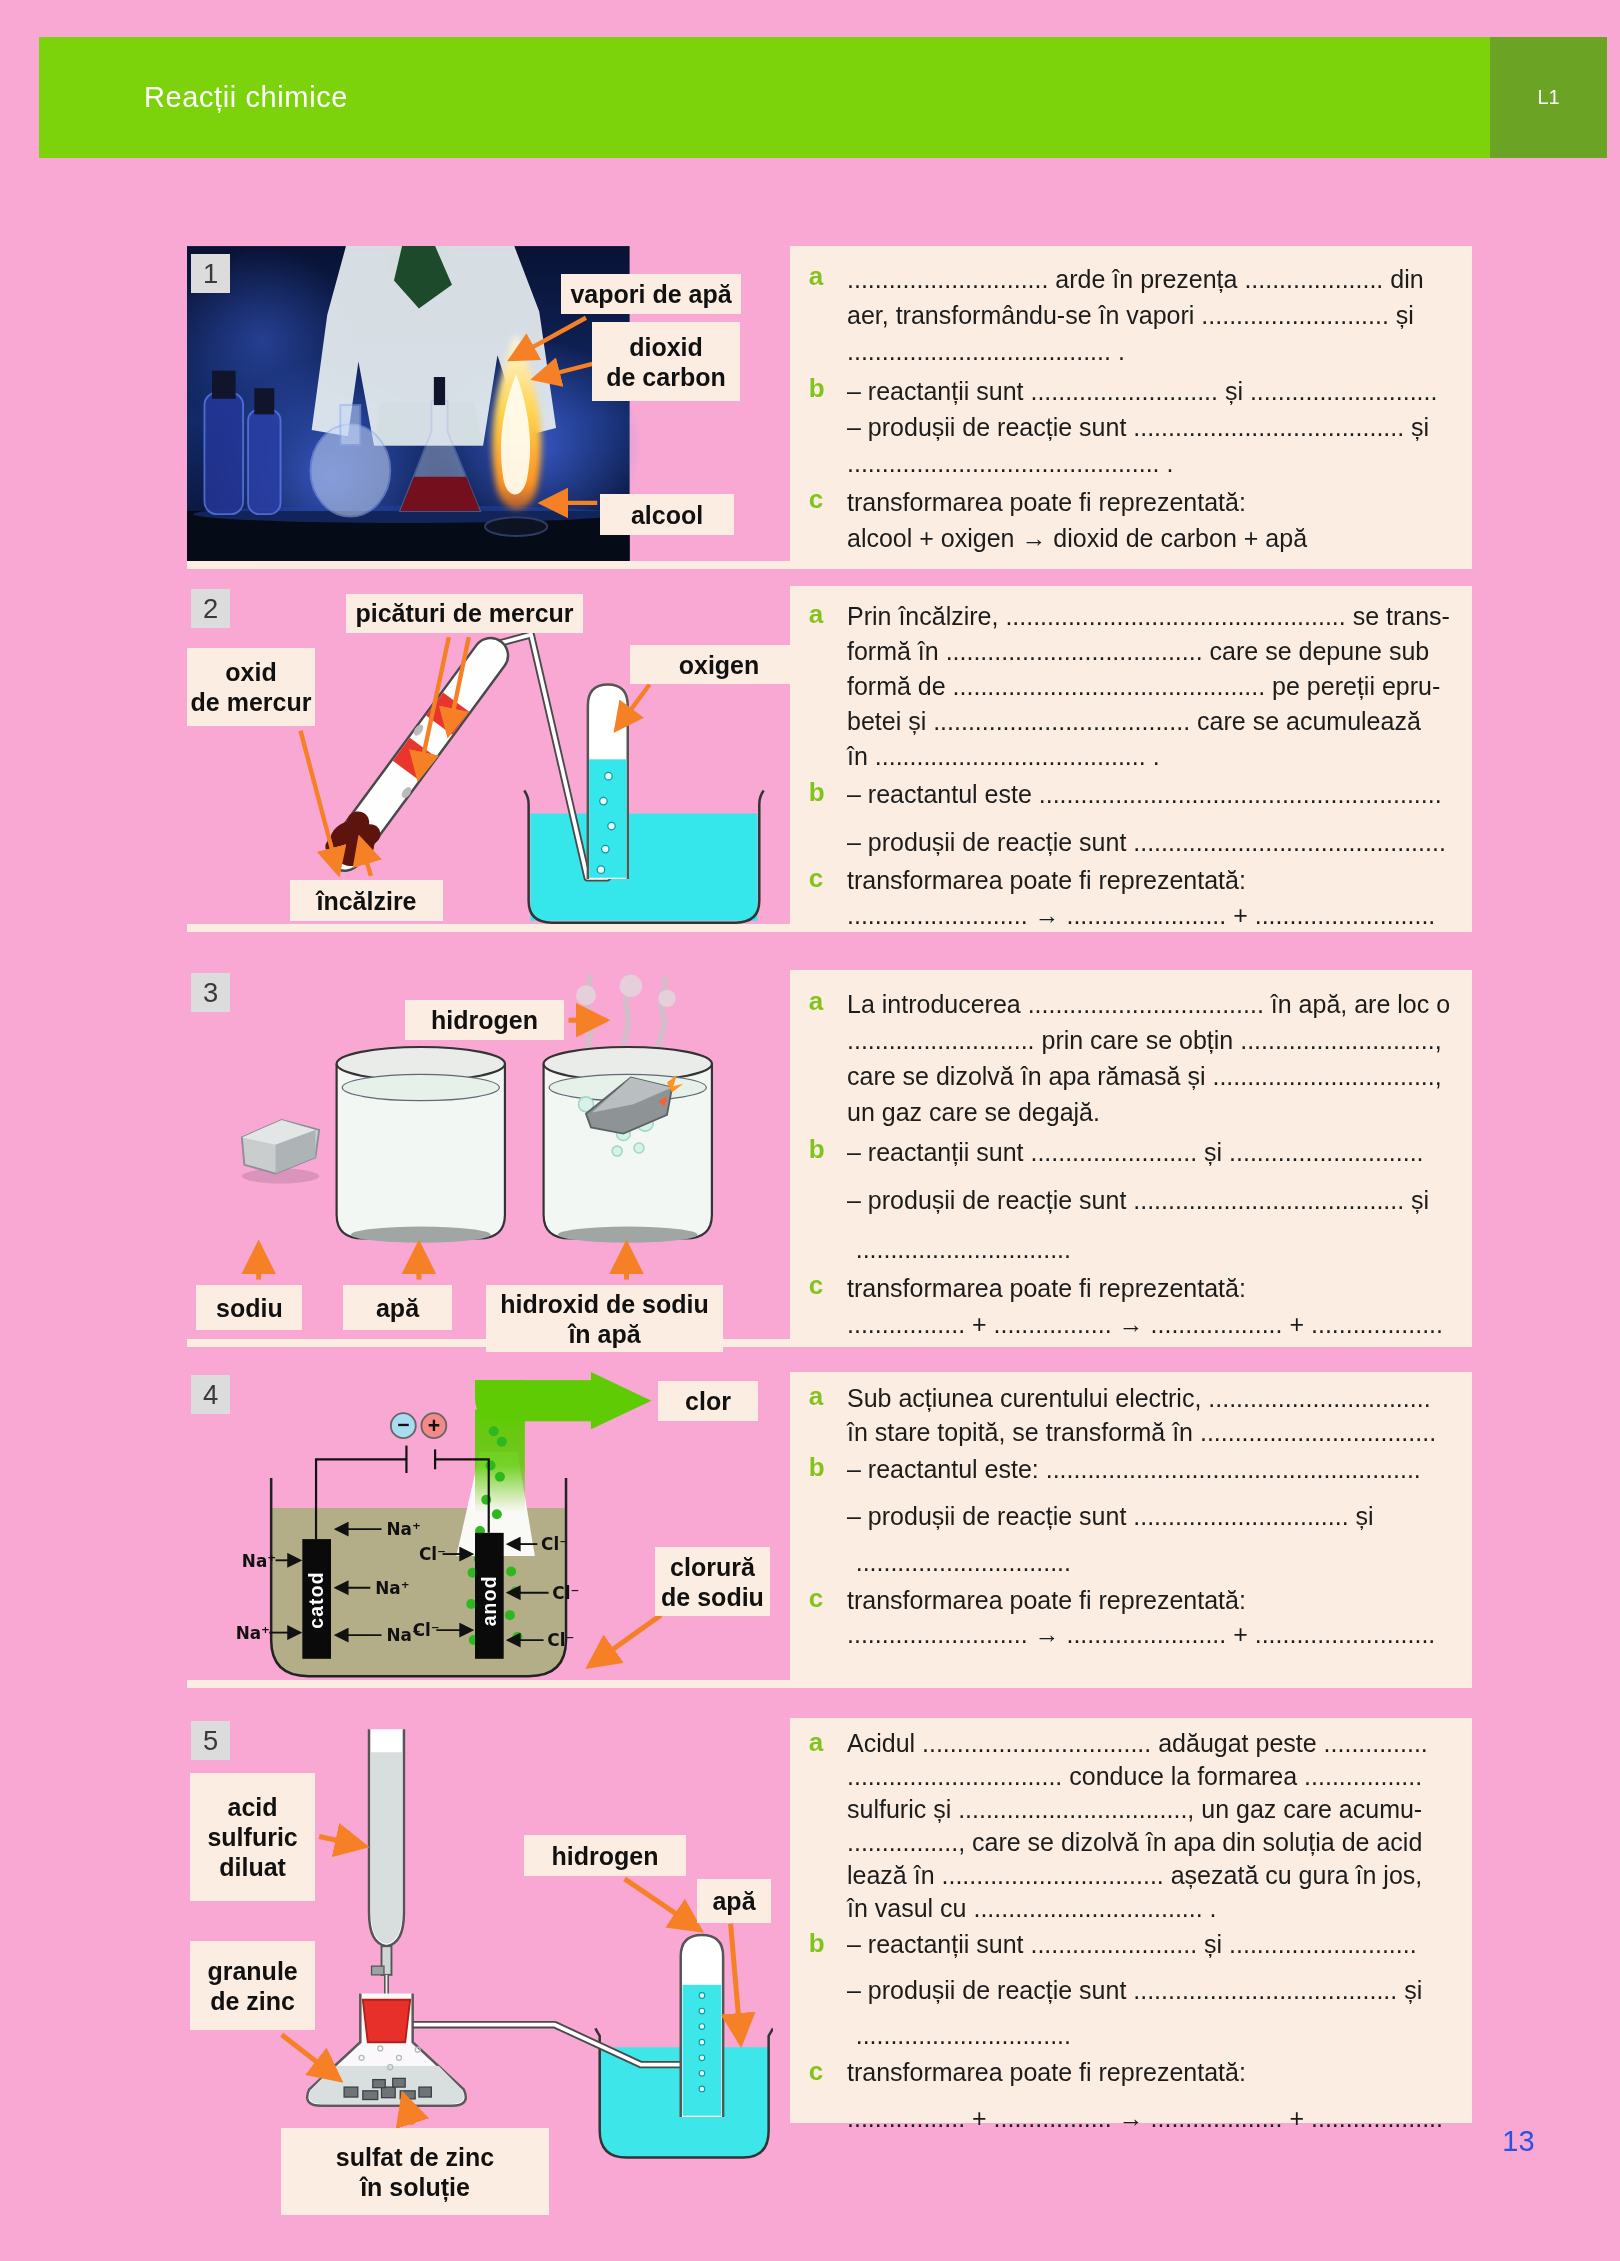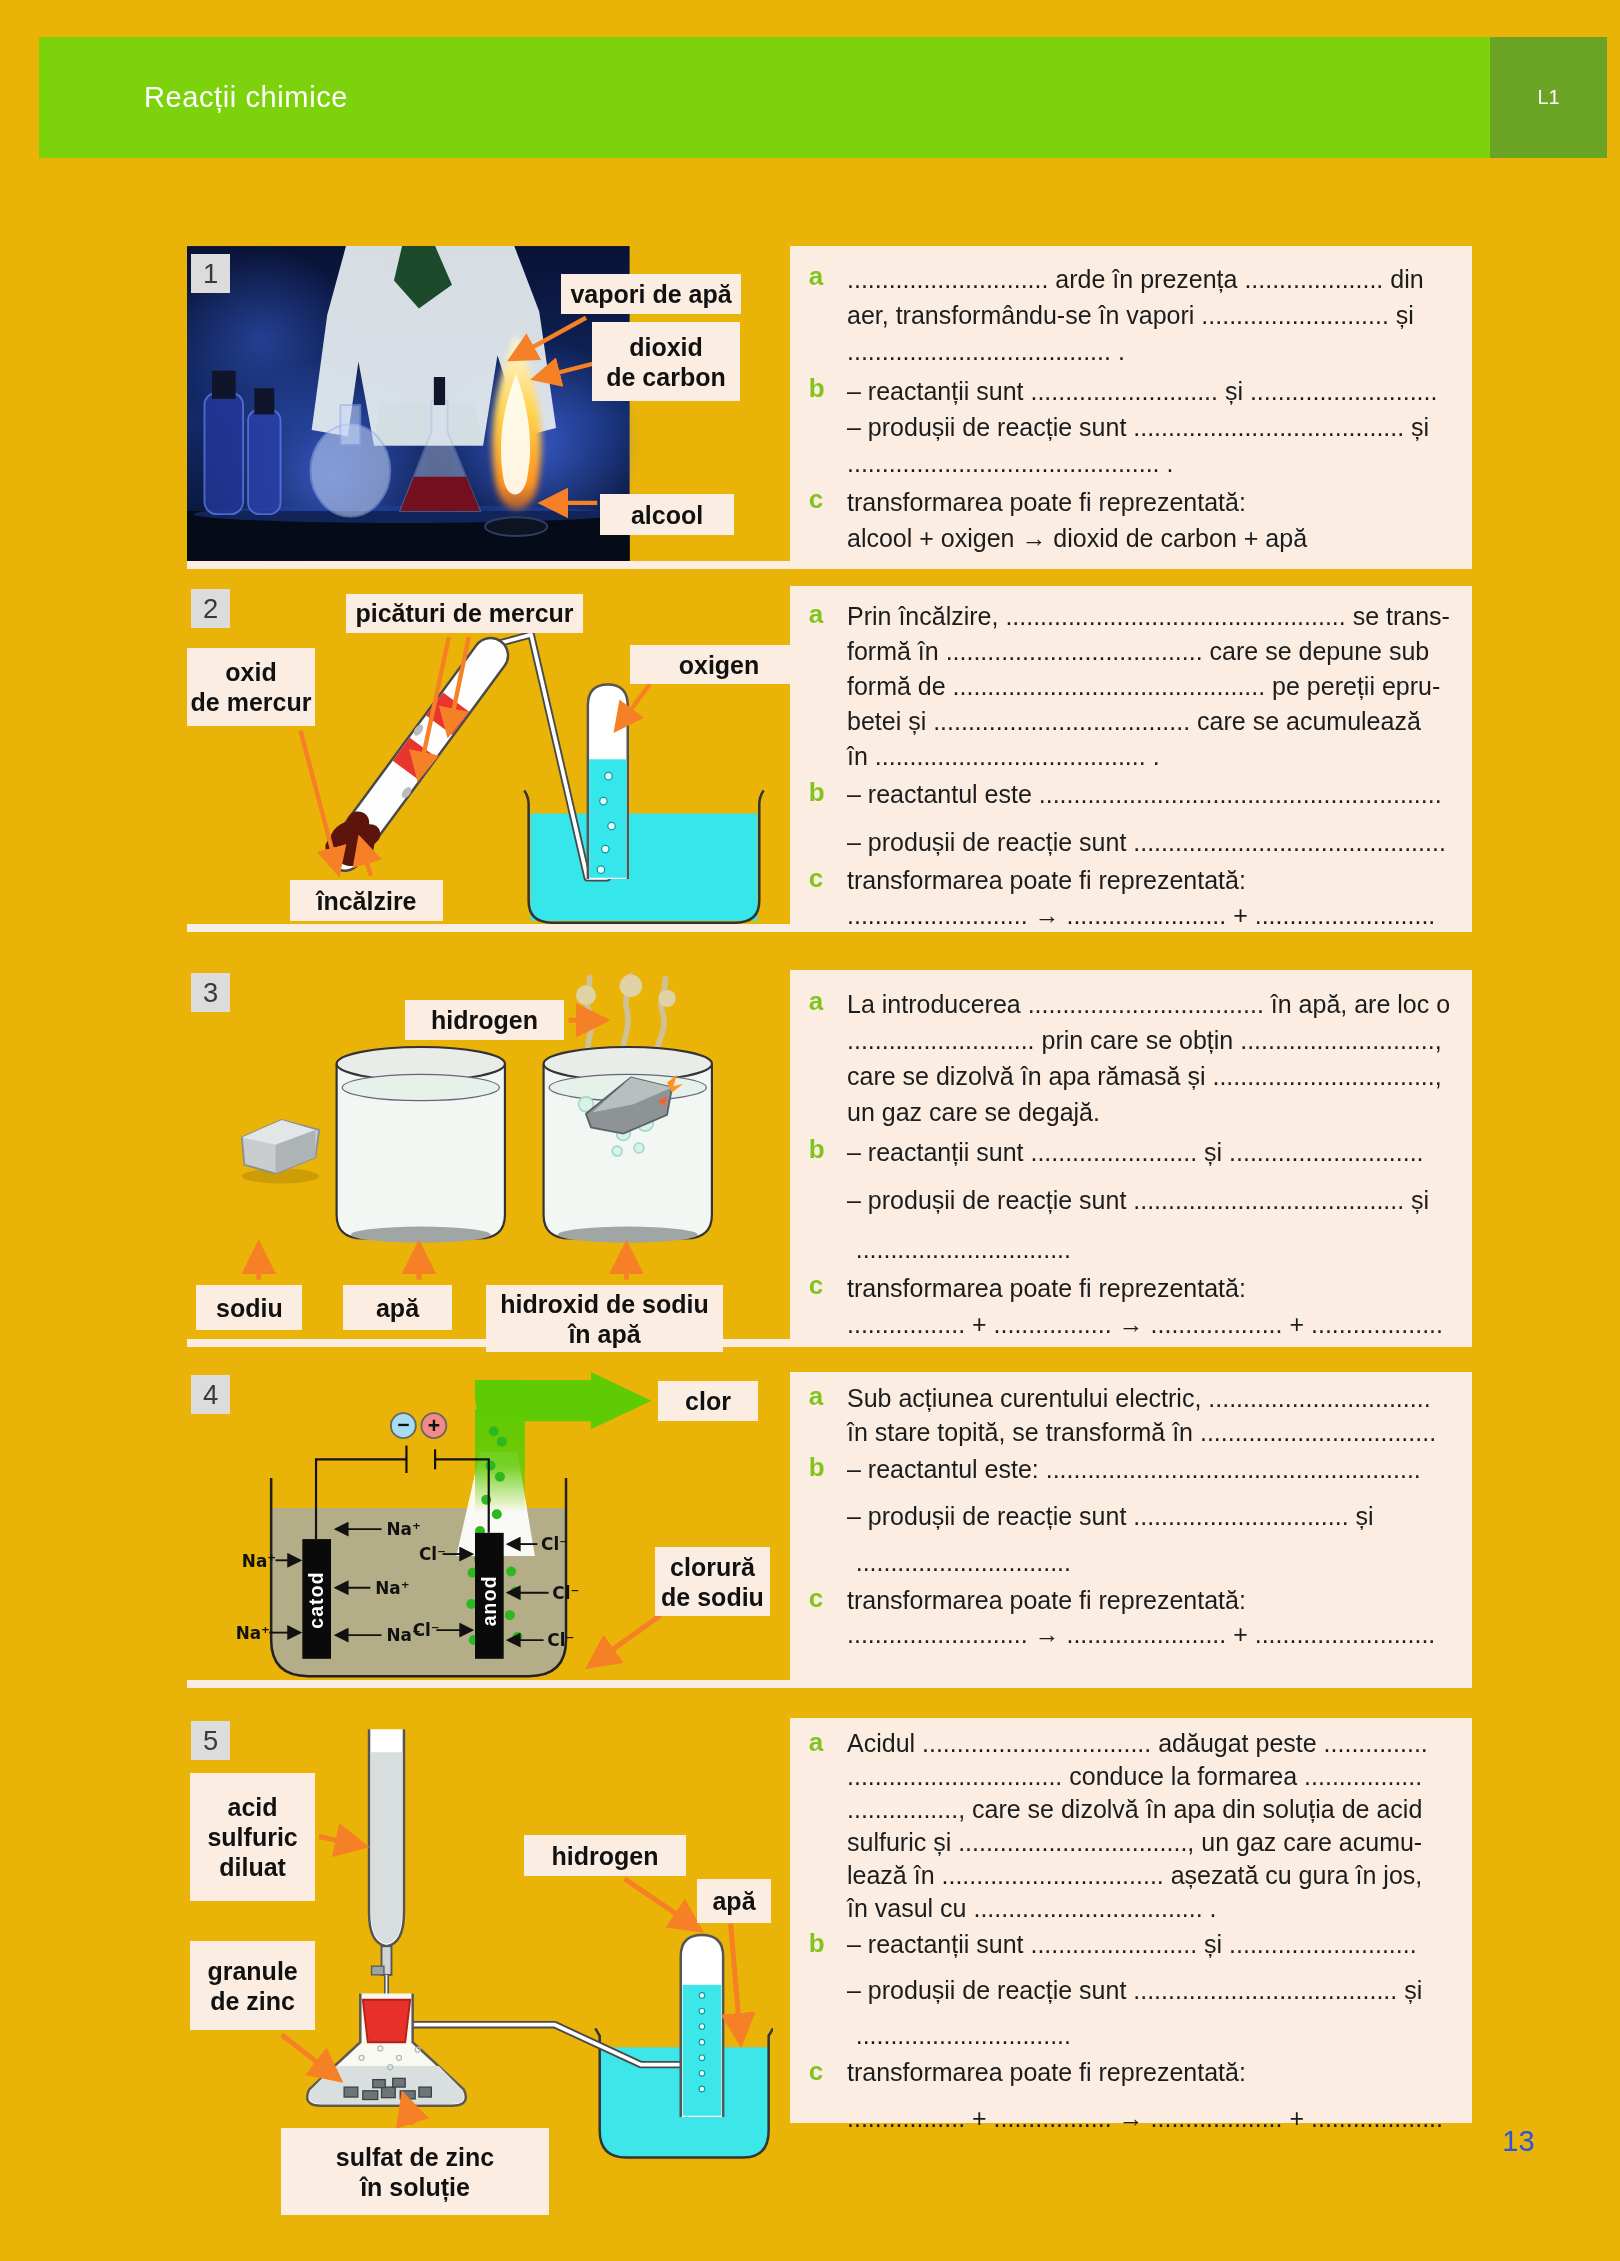--- a/index.html
+++ b/index.html
@@ -1,16 +1,16 @@
 <!DOCTYPE html>
 <html style="font-size:10px"><head>
 <meta charset="utf-8">
 <style>
   html,body{margin:0;padding:0;background:#ffffff;}
-  .page{position:relative;width:1620px;height:2261px;background:#eab308;overflow:hidden;
+  .page{position:relative;width:1620px;height:2261px;background:#f9a8d4;overflow:hidden;
         font-family:"Liberation Sans",sans-serif;color:#1c1c1c;}
   
   .hbar{position:absolute;left:39px;top:37px;width:1568px;height:121px;background:#7dd30b;}
   .hbar-dark{position:absolute;left:1451px;top:0;width:117px;height:121px;background:#6ba424;
              display:flex;align-items:center;justify-content:center;}
   .htitle{position:absolute;left:105px;top:0;height:121px;display:flex;align-items:center;
           font-size:29px;font-weight:400;letter-spacing:0.6px;color:#ffffff;}
   .hlesson{font-size:20px;color:#ffffff;font-weight:400;}
   
   .badge{position:absolute;width:39px;height:39px;background:#dcdcdc;display:flex;align-items:center;
@@ -486,22 +486,22 @@
     <div class="plabel" style="left:337px;top:117px;width:162px;height:41px;">hidrogen</div>
     <div class="plabel" style="left:510px;top:161px;width:74px;height:44px;">apă</div>
     <div class="plabel" style="left:94px;top:410px;width:268px;height:87px;">sulfat de zinc
 în soluție</div>
   </div>
   <div class="tblock lh53" style="top:1718px;height:405px;padding-top:8.7px;">
     <div class="sect">
       <span class="marker">a</span>
       <div class="tline">Acidul ................................. adăugat peste ...............</div>
       <div class="tline">............................... conduce la formarea .................</div>
+      <div class="tline">sulfuric și ................................., un gaz care acumu-</div>
       <div class="tline">................, care se dizolvă în apa din soluția de acid</div>
-      <div class="tline">sulfuric și ................................., un gaz care acumu-</div>
       <div class="tline">lează în ................................ așezată cu gura în jos,</div>
       <div class="tline">în vasul cu ................................. .</div>
     </div>
     <div class="sect sgap">
       <span class="marker">b</span>
       <div class="tline">– reactanții sunt ........................ și ...........................</div>
       <div class="tline gap">– produșii de reacție sunt ...................................... și</div>
       <div class="tline gap" style="padding-left:8.7px;">...............................</div>
     </div>
     <div class="sect sgap">

